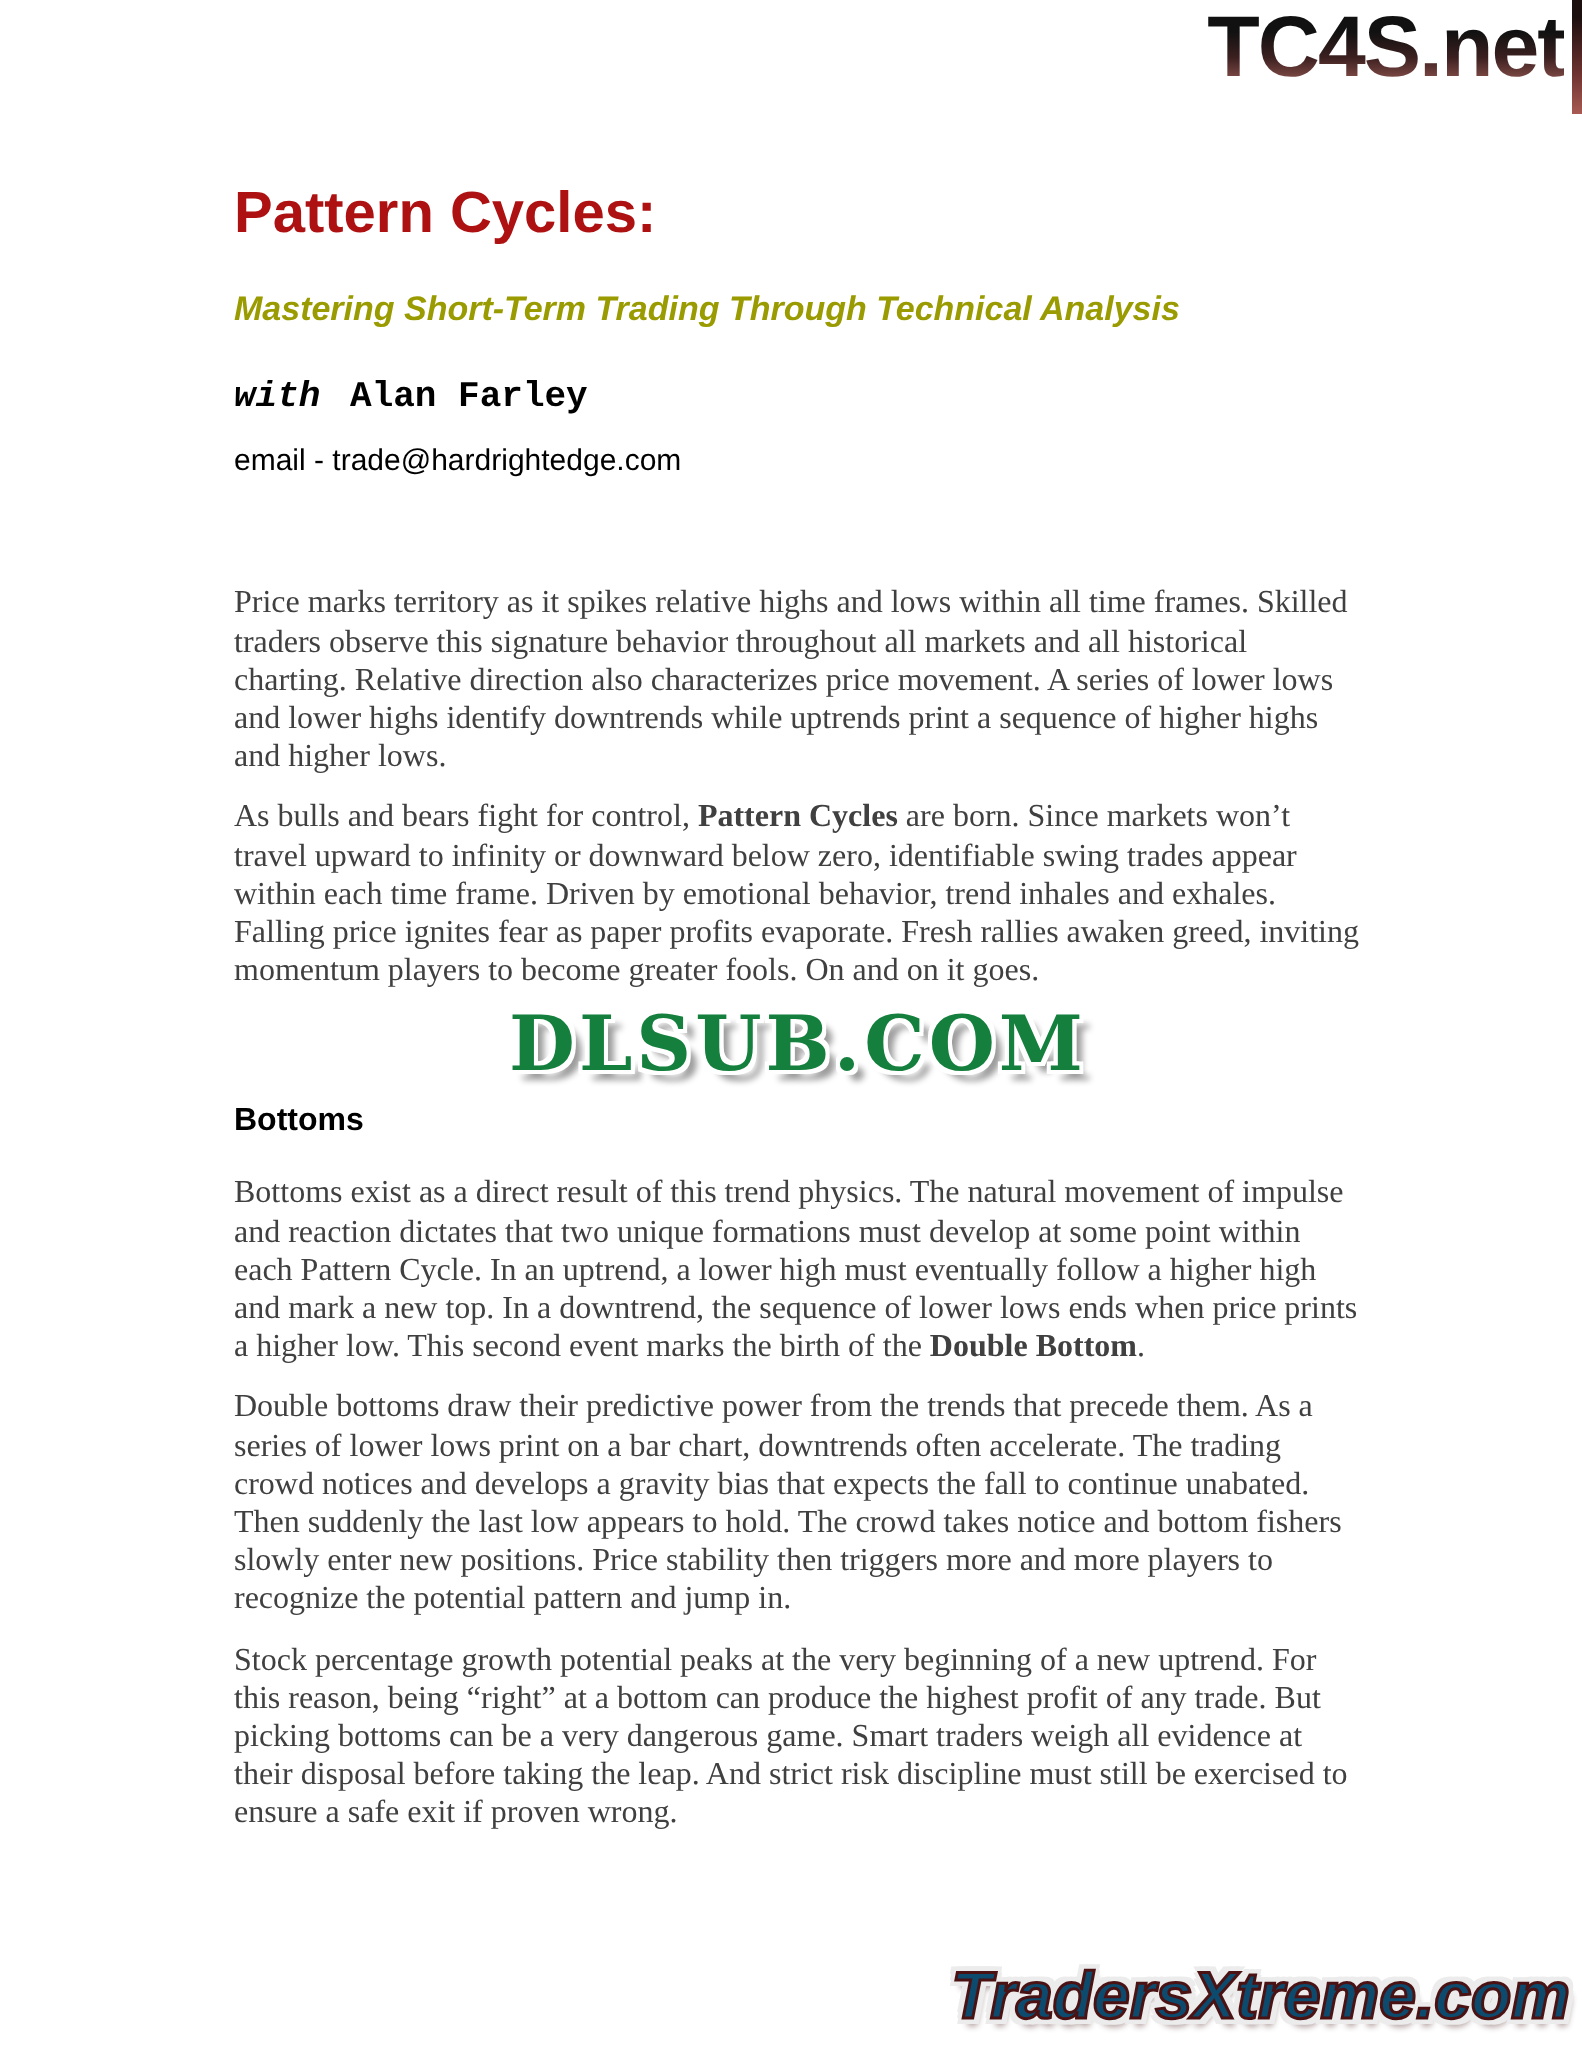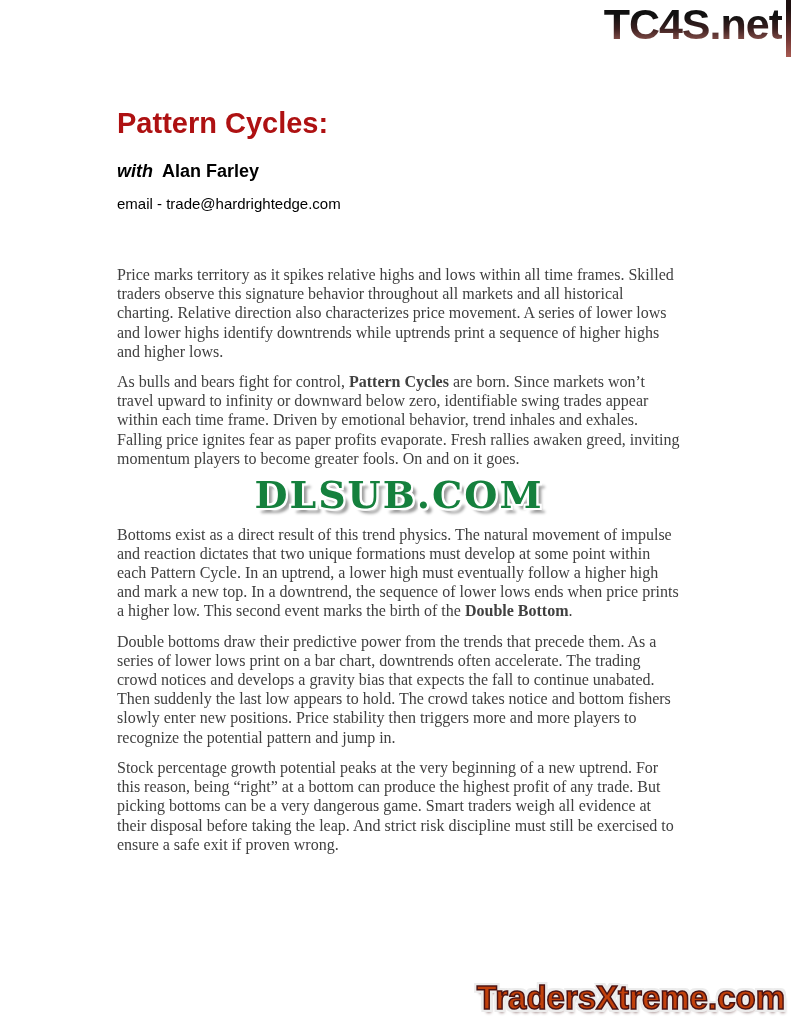--- a/index.html
+++ b/index.html
@@ -35,21 +35,21 @@
     top: 0;
     right: 0;
     width: 5px;
     height: 57px;
     background: linear-gradient(to bottom, #1c0f0f 15%, #6e3331 65%, #a85a52 100%);
   }
 
   .content {
     position: absolute;
     left: 117px;
-    top: 107px;
+    top: 91px;
     width: 564px;
   }
 
   .title {
     margin: 0 0 21px 0;
     font-family: "Liberation Sans", sans-serif;
     font-weight: bold;
     font-size: 29px;
     line-height: 1.15;
     color: #ae1112;
@@ -58,21 +58,21 @@
     margin: 0 0 23px 0;
     font-family: "Liberation Sans", sans-serif;
     font-weight: bold;
     font-style: italic;
     font-size: 17px;
     line-height: 1.2;
     color: #9a9b00;
   }
   .byline {
     margin: 0 0 12px 0;
-    font-family: Liberation Sans, sans-serif;
+    font-family: Liberation Mono, monospace;
     font-size: 18px;
     line-height: 1.2;
     color: #000;
   }
   .byline-with { font-style: italic; font-weight: bold; margin-right: 4px; }
   .byline-name { font-weight: bold; }
   .email {
     margin: 0 0 52px 0;
     font-family: "Liberation Sans", sans-serif;
     font-weight: normal;
@@ -120,57 +120,60 @@
 
   
   .footer-logo {
     position: absolute;
     right: 6px;
     bottom: 10px;
     font-family: "Liberation Sans", sans-serif;
     font-weight: bold;
     font-size: 33px;
     line-height: 1;
-    color: #c2410c;
+    color: #0c4a6e;
     -webkit-text-stroke: 1.5px #4a1212;
     text-shadow:
       -3px -3px 0 #ececec, 3px -3px 0 #ececec,
       -3px  3px 0 #ececec, 3px  3px 0 #ececec,
        0   -3px 0 #ececec, 0    3px 0 #ececec,
       -3px  0   0 #ececec, 3px  0   0 #ececec,
        2px  4px 3px rgba(60,10,10,0.45);
     cursor: pointer;
+    font-style: italic;
   }
 </style>
 </head>
 <body>
 
 <div class="page">
 
   <div class="corner-bar"></div>
 
   <div class="tc4s">TC4S.net</div>
 
   <div class="content">
 
     <h1 class="title">Pattern Cycles:</h1>
 
+    <h2 class="subtitle">Mastering Short-Term Trading Through Technical Analysis</h2>
 
     <div class="byline">
       <span class="byline-with">with</span> <span class="byline-name">Alan Farley</span>
     </div>
 
     <div class="email">email - trade@hardrightedge.com</div>
 
     <p class="body-p"><span>Price marks territory as it spikes relative highs and lows within all time frames. Skilled traders observe this signature behavior throughout all markets and all historical charting. Relative direction also characterizes price movement. A series of lower lows and lower highs identify downtrends while uptrends print a sequence of higher highs and higher lows.</span></p>
 
     <p class="body-p"><span>As bulls and bears fight for control, </span><span class="seg-bi">Pattern Cycles</span><span> are born. Since markets won’t travel upward to infinity or downward below zero, identifiable swing trades appear within each time frame. Driven by emotional behavior, trend inhales and exhales. Falling price ignites fear as paper profits evaporate. Fresh rallies awaken greed, inviting momentum players to become greater fools. On and on it goes.</span></p>
 
     <div class="dlsub">DLSUB.COM</div>
 
+    <h3 class="section-heading">Bottoms</h3>
 
     <p class="body-p"><span>Bottoms exist as a direct result of this trend physics. The natural movement of impulse and reaction dictates that two unique formations must develop at some point within each Pattern Cycle. In an uptrend, a lower high must eventually follow a higher high and mark a new top. In a downtrend, the sequence of lower lows ends when price prints a higher low. This second event marks the birth of the </span><span class="seg-bi">Double Bottom</span><span>.</span></p>
 
     <p class="body-p"><span>Double bottoms draw their predictive power from the trends that precede them. As a series of lower lows print on a bar chart, downtrends often accelerate. The trading crowd notices and develops a gravity bias that expects the fall to continue unabated. Then suddenly the last low appears to hold. The crowd takes notice and bottom fishers slowly enter new positions. Price stability then triggers more and more players to recognize the potential pattern and jump in.</span></p>
 
     <p class="body-p"><span>Stock percentage growth potential peaks at the very beginning of a new uptrend. For this reason, being “right” at a bottom can produce the highest profit of any trade. But picking bottoms can be a very dangerous game. Smart traders weigh all evidence at their disposal before taking the leap. And strict risk discipline must still be exercised to ensure a safe exit if proven wrong.</span></p>
 
   </div>
 
   <div class="footer-logo">TradersXtreme.com</div>

